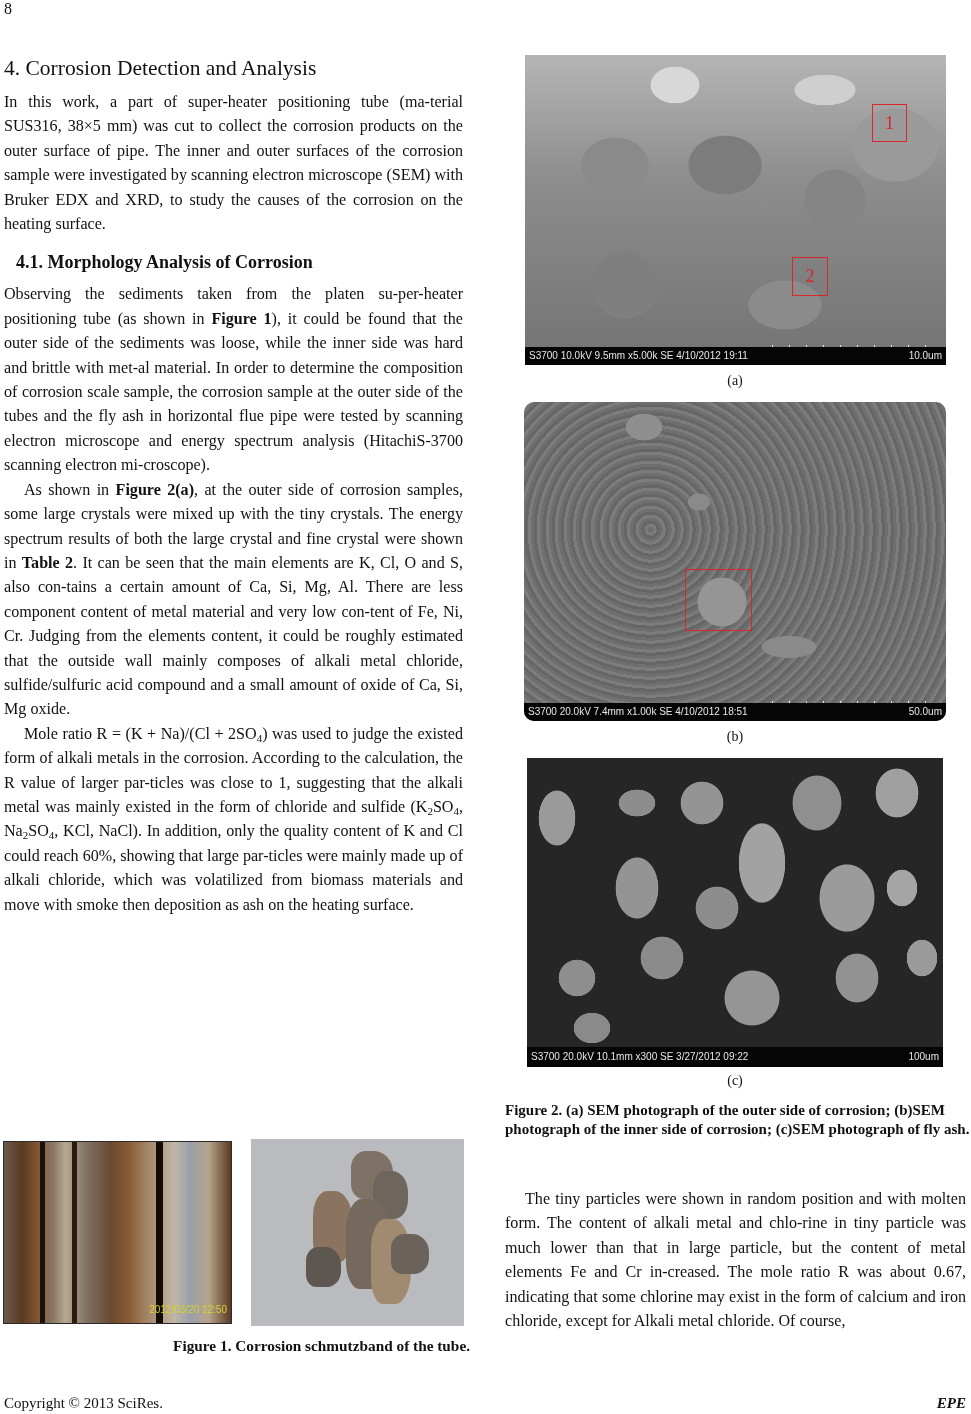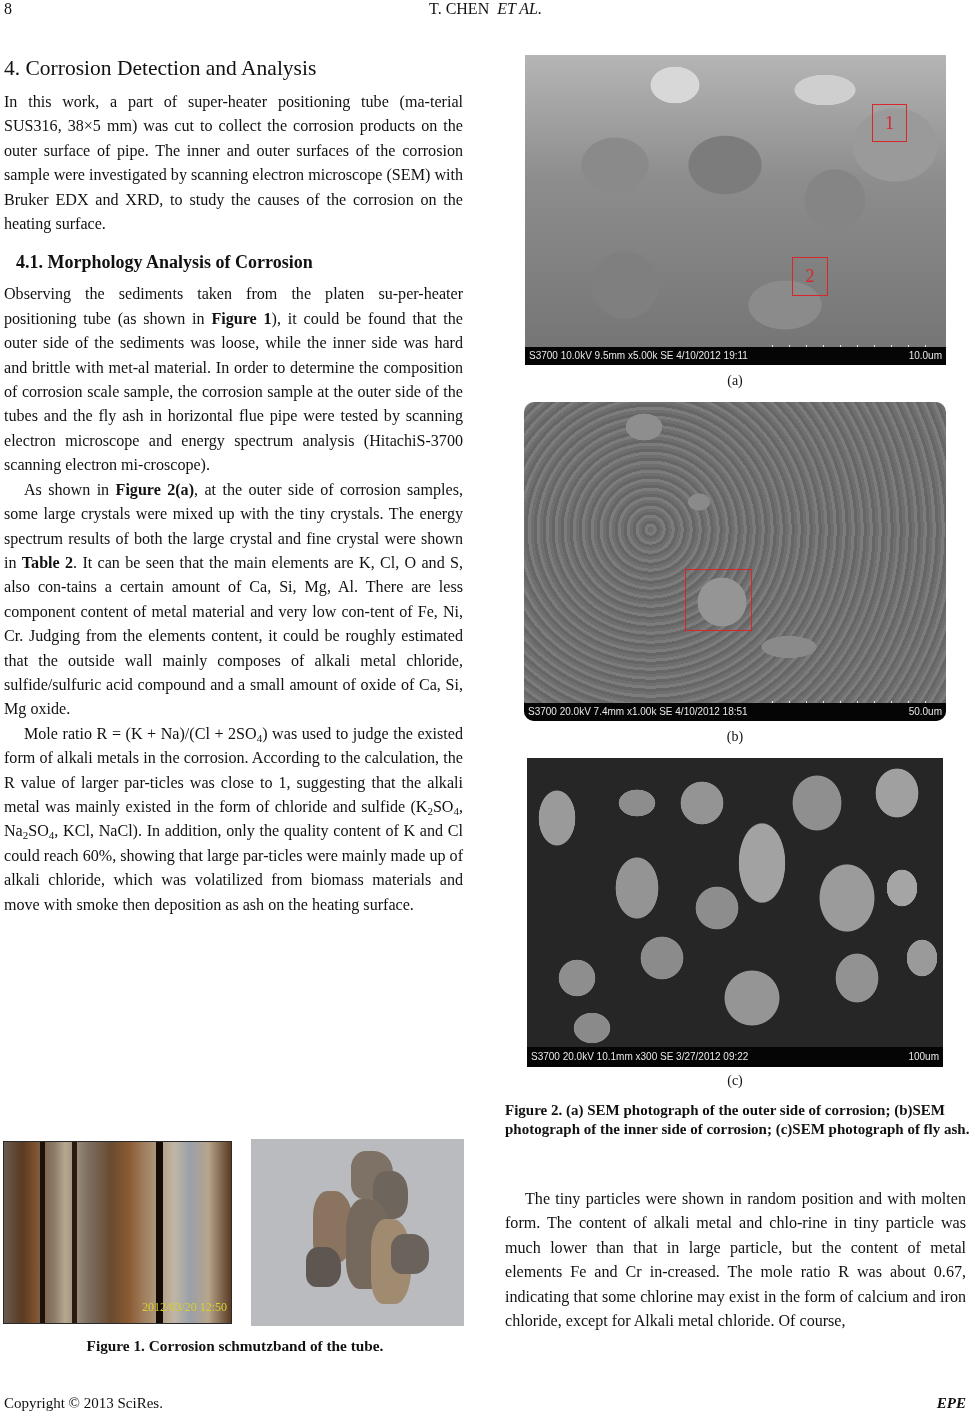--- a/index.html
+++ b/index.html
@@ -22,25 +22,25 @@
   b.ref { font-weight: bold; }
   sub { font-size: 11px; vertical-align: -3px; line-height: 0; }
 
   
   .fig1 { position: absolute; left: 0; top: 1139px; width: 470px; }
   .fig1-img-left { position: absolute; left: 3px; top: 2px; width: 229px; height: 183px;
     background:
       linear-gradient(90deg, rgba(0,0,0,0) 0 16%, #1b120c 16% 18%, rgba(0,0,0,0) 18% 30%, #2a1a10 30% 32%, rgba(0,0,0,0) 32% 67%, #120b06 67% 70%, rgba(0,0,0,0) 70%),
       linear-gradient(90deg, #6a5a4e 0%, #5a3a22 8%, #7a4e2c 13%, #8a7a68 22%, #b7a88f 27%, #7d6f62 37%, #6a4a30 47%, #8a5a32 55%, #a08060 62%, #c0b6a6 75%, #9aa0a8 82%, #b6a58c 90%, #5a3a22 100%);
     border: 1px solid #2a2a2a; }
-  .fig1-stamp { position: absolute; right: 4px; bottom: 8px; font-family: Liberation Serif, serif; font-size: 12px; color: #d7d22a; }
+  .fig1-stamp { position: absolute; right: 4px; bottom: 8px; font-family: Liberation Sans, sans-serif; font-size: 10px; color: #d7d22a; }
   .fig1-img-right { position: absolute; left: 251px; top: 0; width: 213px; height: 187px; background: #b9bbbf; }
   .flake { position: absolute; border-radius: 35% 45% 40% 30%; }
 
-  .fig1-caption { position: absolute; left: 0; top: 198px; width: 470px; text-align: center; font-weight: bold; font-size: 15.3px; }
+  .fig1-caption { position: absolute; left: 0; top: 198px; width: 470px; text-align: right; font-weight: bold; font-size: 15.3px; }
 
   
   .sem { position: absolute; overflow: hidden; }
   .sem-a { left: 525px; top: 55px; width: 421px; height: 310px;
     background:
       radial-gradient(ellipse 55px 45px at 90px 110px, #8a8a8a 60%, transparent 62%),
       radial-gradient(ellipse 60px 48px at 200px 110px, #7c7c7c 60%, transparent 62%),
       radial-gradient(ellipse 50px 50px at 310px 145px, #858585 60%, transparent 62%),
       radial-gradient(ellipse 70px 60px at 370px 90px, #9a9a9a 60%, transparent 62%),
       radial-gradient(ellipse 55px 55px at 100px 230px, #7f7f7f 60%, transparent 62%),
@@ -91,23 +91,20 @@
 
   .footer { position: absolute; left: 0; top: 1395px; width: 971px; font-size: 15px; }
   .footer-left { position: absolute; left: 4px; }
   .footer-right { position: absolute; right: 5px; font-weight: bold; font-style: italic; }
 </style>
 </head>
 <body>
 
 <div class="running-head">
   <span class="page-num">8</span>
-  <div class="authors">
-    <span>T. CHEN</span><i>ET   AL.</i>
-  </div>
 </div>
 
 <div class="col-left">
   <h2 class="sec">4. Corrosion Detection and Analysis</h2>
   <p class="body">In this work, a part of super-heater positioning tube (ma-terial SUS316, 38×5 mm) was cut to collect the corrosion products on the outer surface of pipe. The inner and outer surfaces of the corrosion sample were investigated by scanning electron microscope (SEM) with Bruker EDX and XRD, to study the causes of the corrosion on the heating surface.</p>
 
   <h3 class="subsec">4.1. Morphology Analysis of Corrosion</h3>
 
   <p class="body"><span>Observing the sediments taken from the platen su-per-heater positioning tube (as shown in </span><b class="ref">Figure 1</b><span>), it could be found that the outer side of the sediments was loose, while the inner side was hard and brittle with met-al material. In order to determine the composition of corrosion scale sample, the corrosion sample at the outer side of the tubes and the fly ash in horizontal flue pipe were tested by scanning electron microscope and energy spectrum analysis (HitachiS-3700 scanning electron mi-croscope).</span></p>
 

